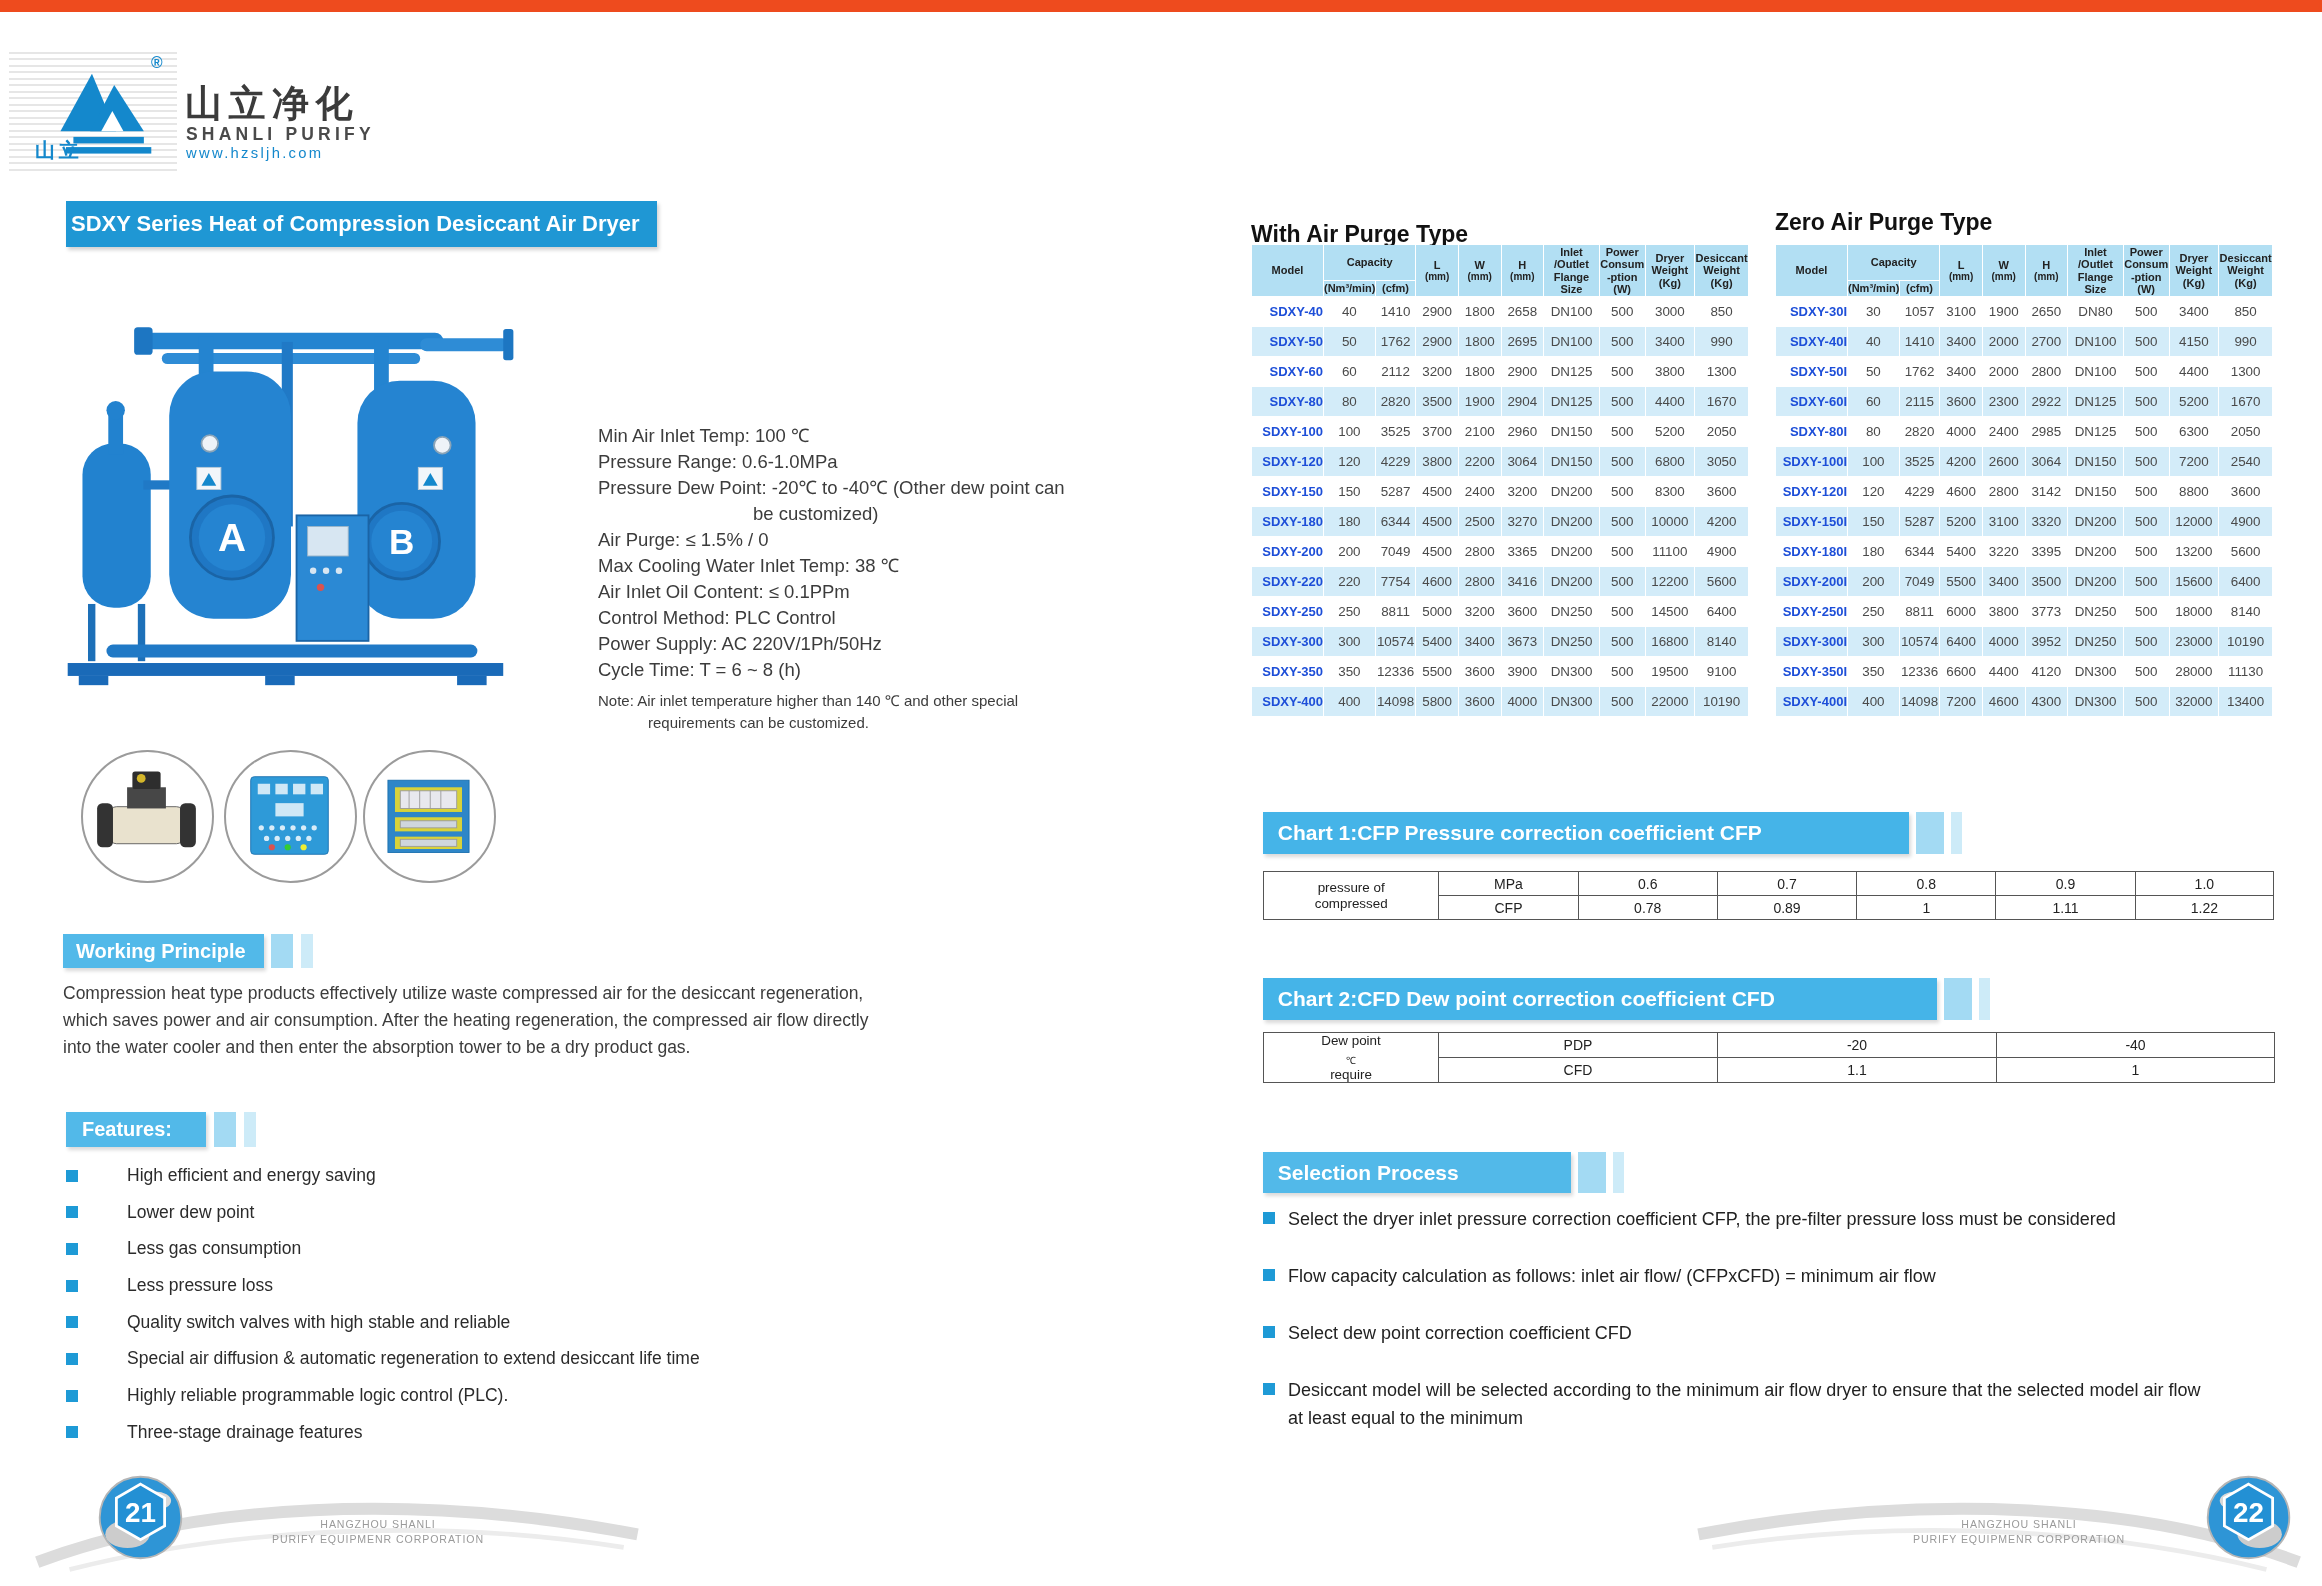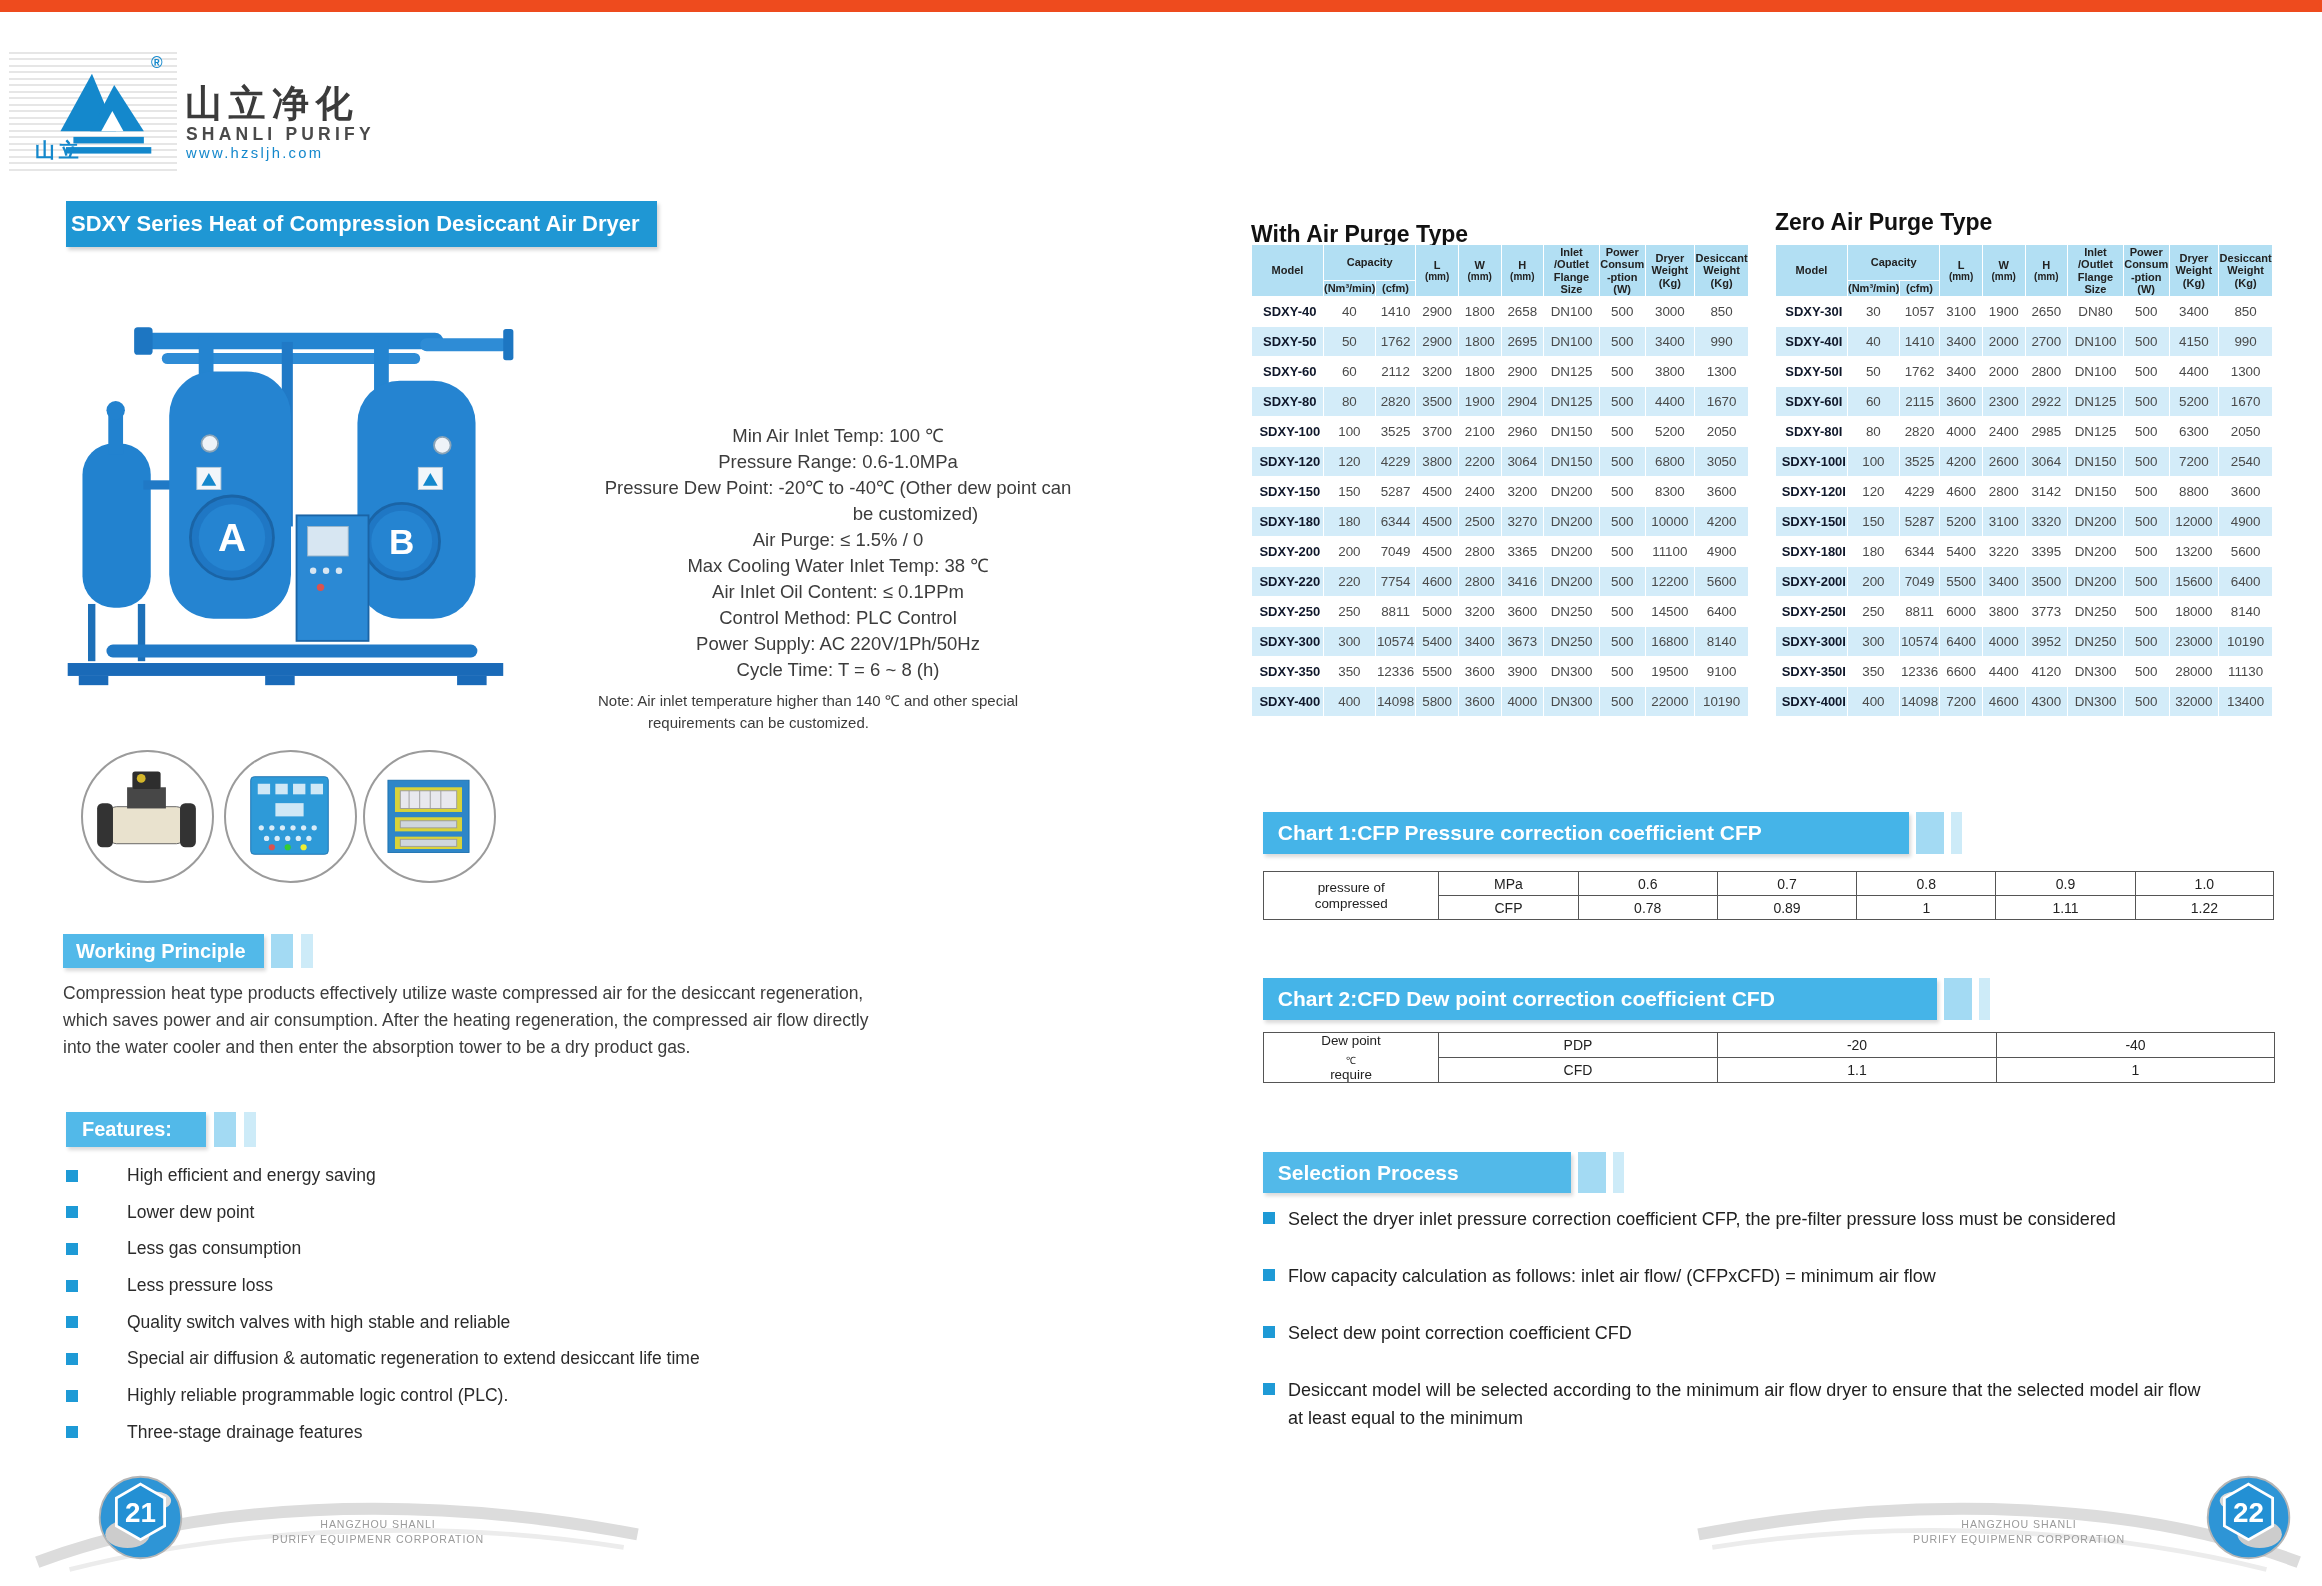--- a/index.html
+++ b/index.html
@@ -19,21 +19,21 @@
   .brand-name-en{left:186px;top:124px;font-size:17.5px;color:#4a4a4a;letter-spacing:4.2px;font-weight:bold;}
   .brand-site{left:186px;top:145px;font-size:14.8px;color:#1488cc;letter-spacing:2.3px;}
 
   
   .title-banner{left:66px;top:201px;width:591px;height:46px;background:#1f97d4;
     color:#fff;font-size:22px;font-weight:bold;line-height:46px;padding-left:5px;box-sizing:border-box;
     box-shadow:1.8px 2.8px 3.7px rgba(0,0,0,.18);}
 
   
   .specs{left:598px;top:423px;width:480px;}
-  .specs > div{font-size:18.5px;line-height:26px;color:#3c3c3c;text-align:center;}
+  .specs > div{font-size:18.5px;line-height:26px;color:#3c3c3c;}
   .specs > div:nth-of-type(4){padding-left:155px;}
   .spec-note{left:598px;top:690px;width:480px;}
   .spec-note div{font-size:15px;line-height:22px;color:#3c3c3c;}
   .spec-note div:nth-of-type(2){padding-left:50px;}
 
   
   .bar{background:#52b9e9;color:#fff;font-weight:bold;box-sizing:border-box;
        box-shadow:1.8px 2.8px 3.7px rgba(0,0,0,.15);}
   .sq1{background:#a3daf3;}
   .sq2{background:#cdebf8;}
@@ -52,21 +52,21 @@
   .tbl-heading{font-size:23px;font-weight:bold;color:#111;}
 
   
   table.spec{border-collapse:separate;border-spacing:1.8px;table-layout:fixed;}
   table.spec th{background:#b2dff3;font-size:11px;font-weight:bold;color:#222;
     text-align:center;padding:0.9px 0;line-height:1.12;}
   table.spec th span{display:block;}
   table.spec th .sub{font-size:10px;}
   table.spec td{font-size:13.4px;color:#4a4a4a;text-align:center;height:29px;padding:0;background:#fff;}
   table.spec tr.alt td{background:#d3ecf9;}
-  table.spec td.model{font-weight:bold;color:#0f172a;text-align:center;padding-left:4.6px;font-size:13px;}
+  table.spec td.model{font-weight:bold;color:#1d4ed8;text-align:right;padding-left:4.6px;font-size:13px;}
   table.spec thead tr:first-child th{height:33px;}
 
   
   table.chart-table{border-collapse:collapse;table-layout:fixed;border:1.8px solid #555;background:#fff;}
   table.chart-table td{border:0.9px solid #555;font-size:14px;color:#222;text-align:center;height:23px;padding:0;}
   table.chart-table td.lbl{font-size:13.4px;line-height:1.15;}
   table.chart-table td.lbl span{display:block;}
   .deg{font-size:10px;vertical-align:sub;display:inline !important;}
 
   

